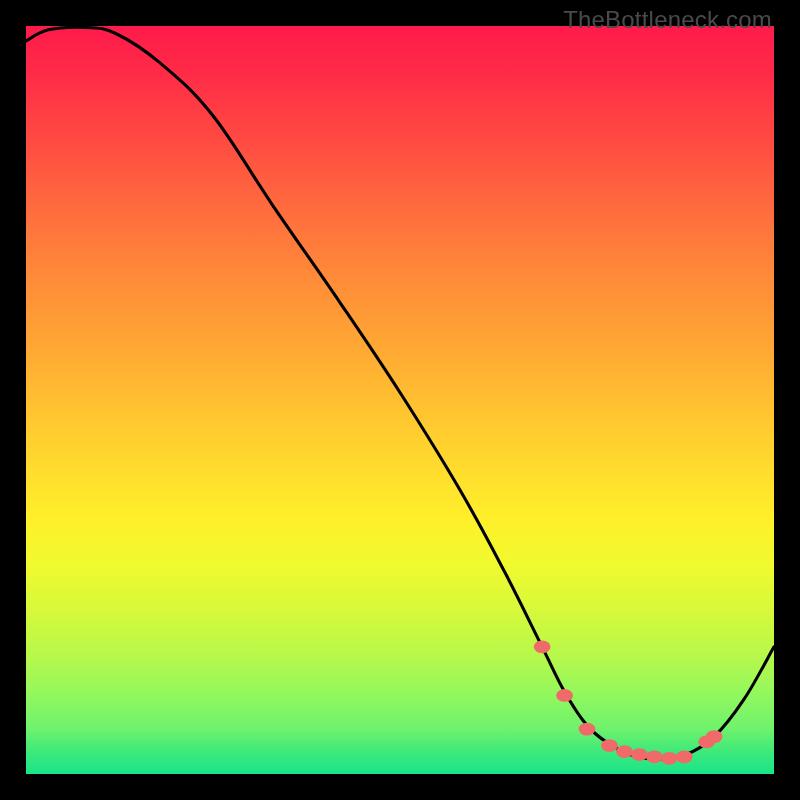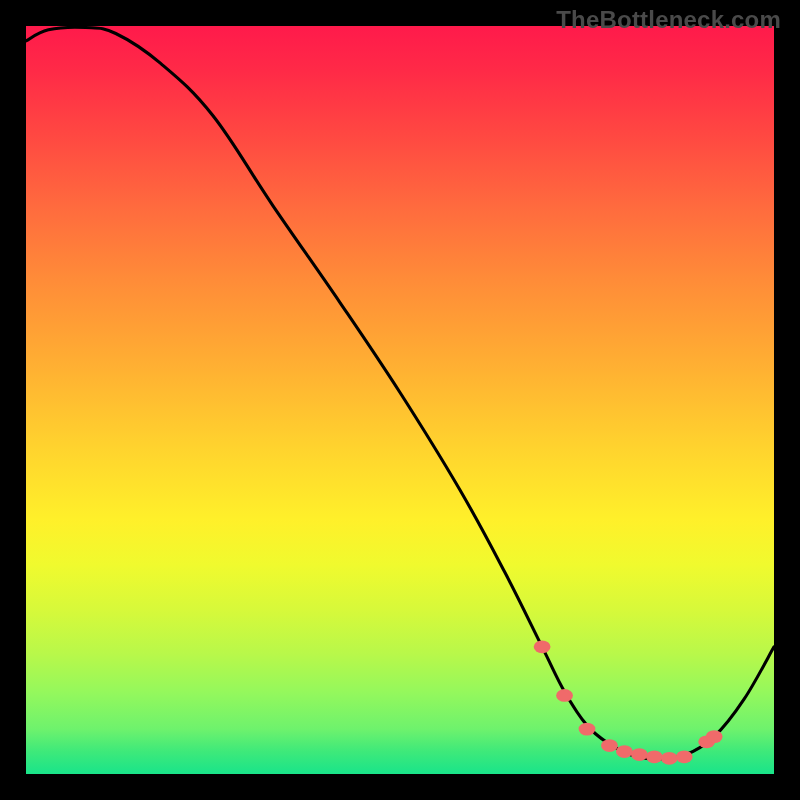--- a/index.html
+++ b/index.html
@@ -13,24 +13,24 @@
   }
   .frame {
     position: relative;
     width: 800px;
     height: 800px;
     background: #000;
   }
   .watermark {
     position: absolute;
     top: 6px;
-    right: 19px;
+    right: 28px;
     color: #4a4a4a;
     font-size: 24px;
-    font-weight: 700;
+    font-weight: 400;
     letter-spacing: 0.2px;
     z-index: 10;
   }
   .plot-area {
     position: absolute;
     left: 26px;
     top: 26px;
     width: 748px;   
     height: 748px;  
     

